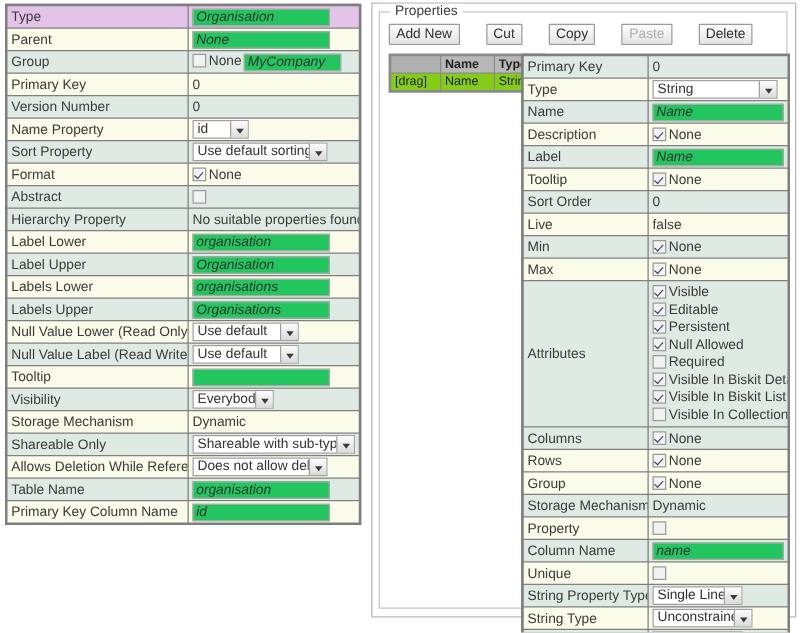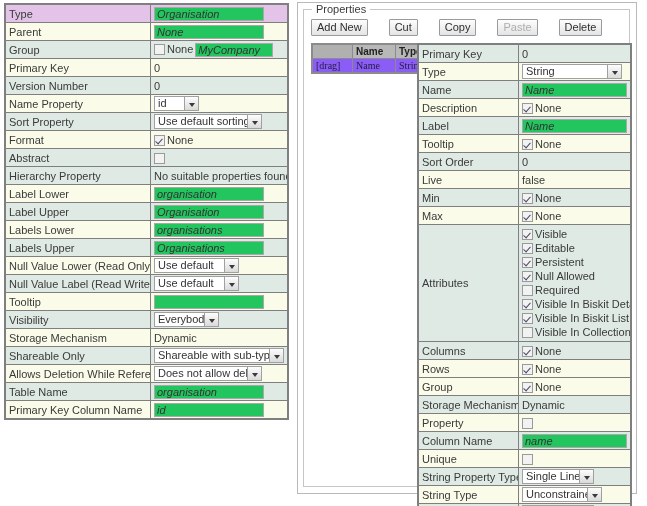--- a/index.html
+++ b/index.html
@@ -168,21 +168,21 @@
   #prop-list td {
     height: 13px;
     padding: 0 3px;
     font-size: 10px;
     line-height: 12px;
     white-space: nowrap;
     overflow: hidden;
   }
   #prop-list td.hdr { background: #b8b8b8; color: #222; font-weight: bold; }
   #prop-list td.hdr.blank { background: #b0b0b0; }
-  #prop-list tr.sel td { background: #8b5cf6; color: #1f1f3d; font-family: Liberation Serif, serif; }
+  #prop-list tr.sel td { background: #84cc16; color: #1f1f3d; }
   #prop-list .c-drag { width: 33px; }
   #prop-list .c-name { width: 36px; }
   #prop-list .c-type { width: 32px; }
 
   
   #prop-detail {
     position: absolute; left: 113px; top: 33px;
     width: 215px;
   }
   #prop-detail td.lbl { width: 93px; }

